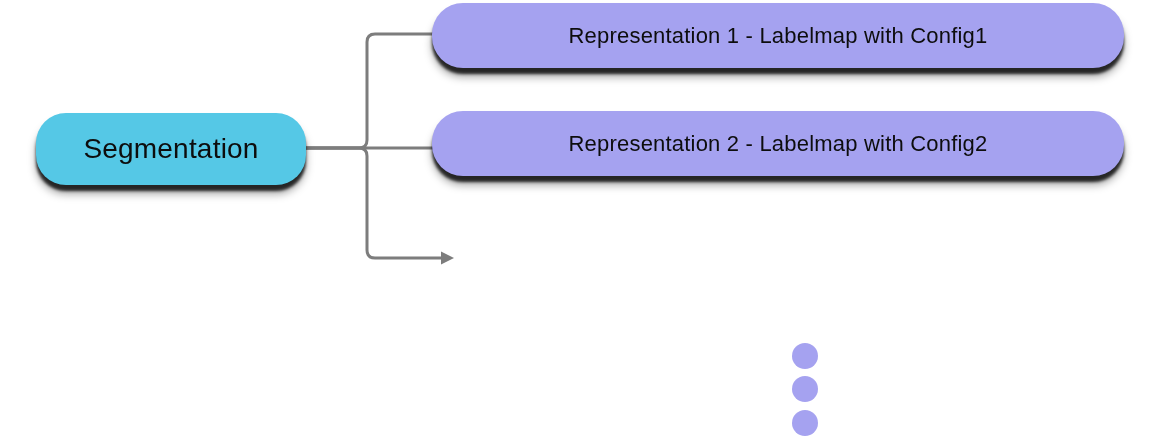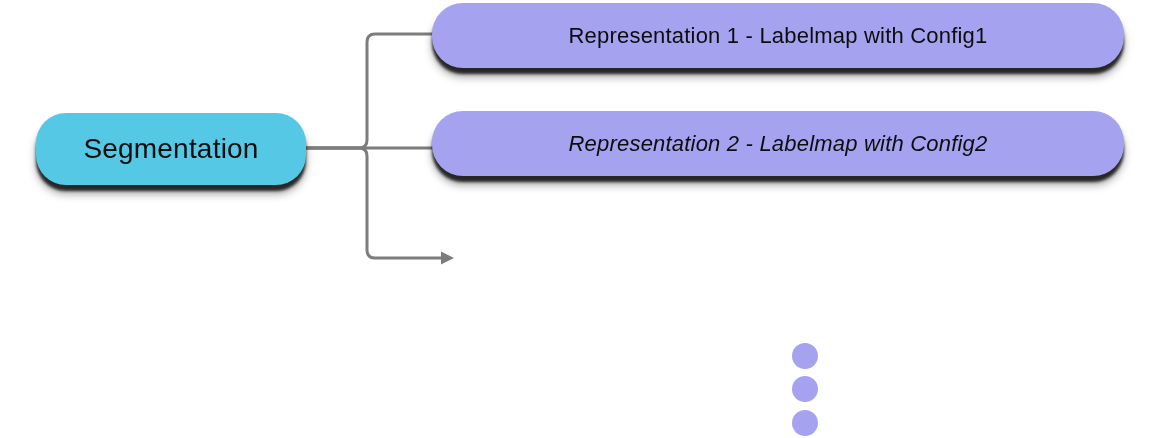--- a/index.html
+++ b/index.html
@@ -46,21 +46,21 @@
   }
   .rep-node{
     left:432px;width:692px;height:65px;
     background:var(--representation-fill);
     border-radius:31px;
     font-size:22px;
     font-weight:400;
     letter-spacing:0.2px;
   }
   .rep-node.n0{top:3px;}
-  .rep-node.n1{top:111px;font-style:italic;}
+  .rep-node.n1{top:111px;}
   .rep-node.n2{top:222px;}
   .dot{
     position:absolute;
     width:26px;height:26px;
     border-radius:50%;
     background:var(--representation-fill);
     left:792px;
   }
   .dot.d0{top:343px;}
   .dot.d1{top:376px;}

